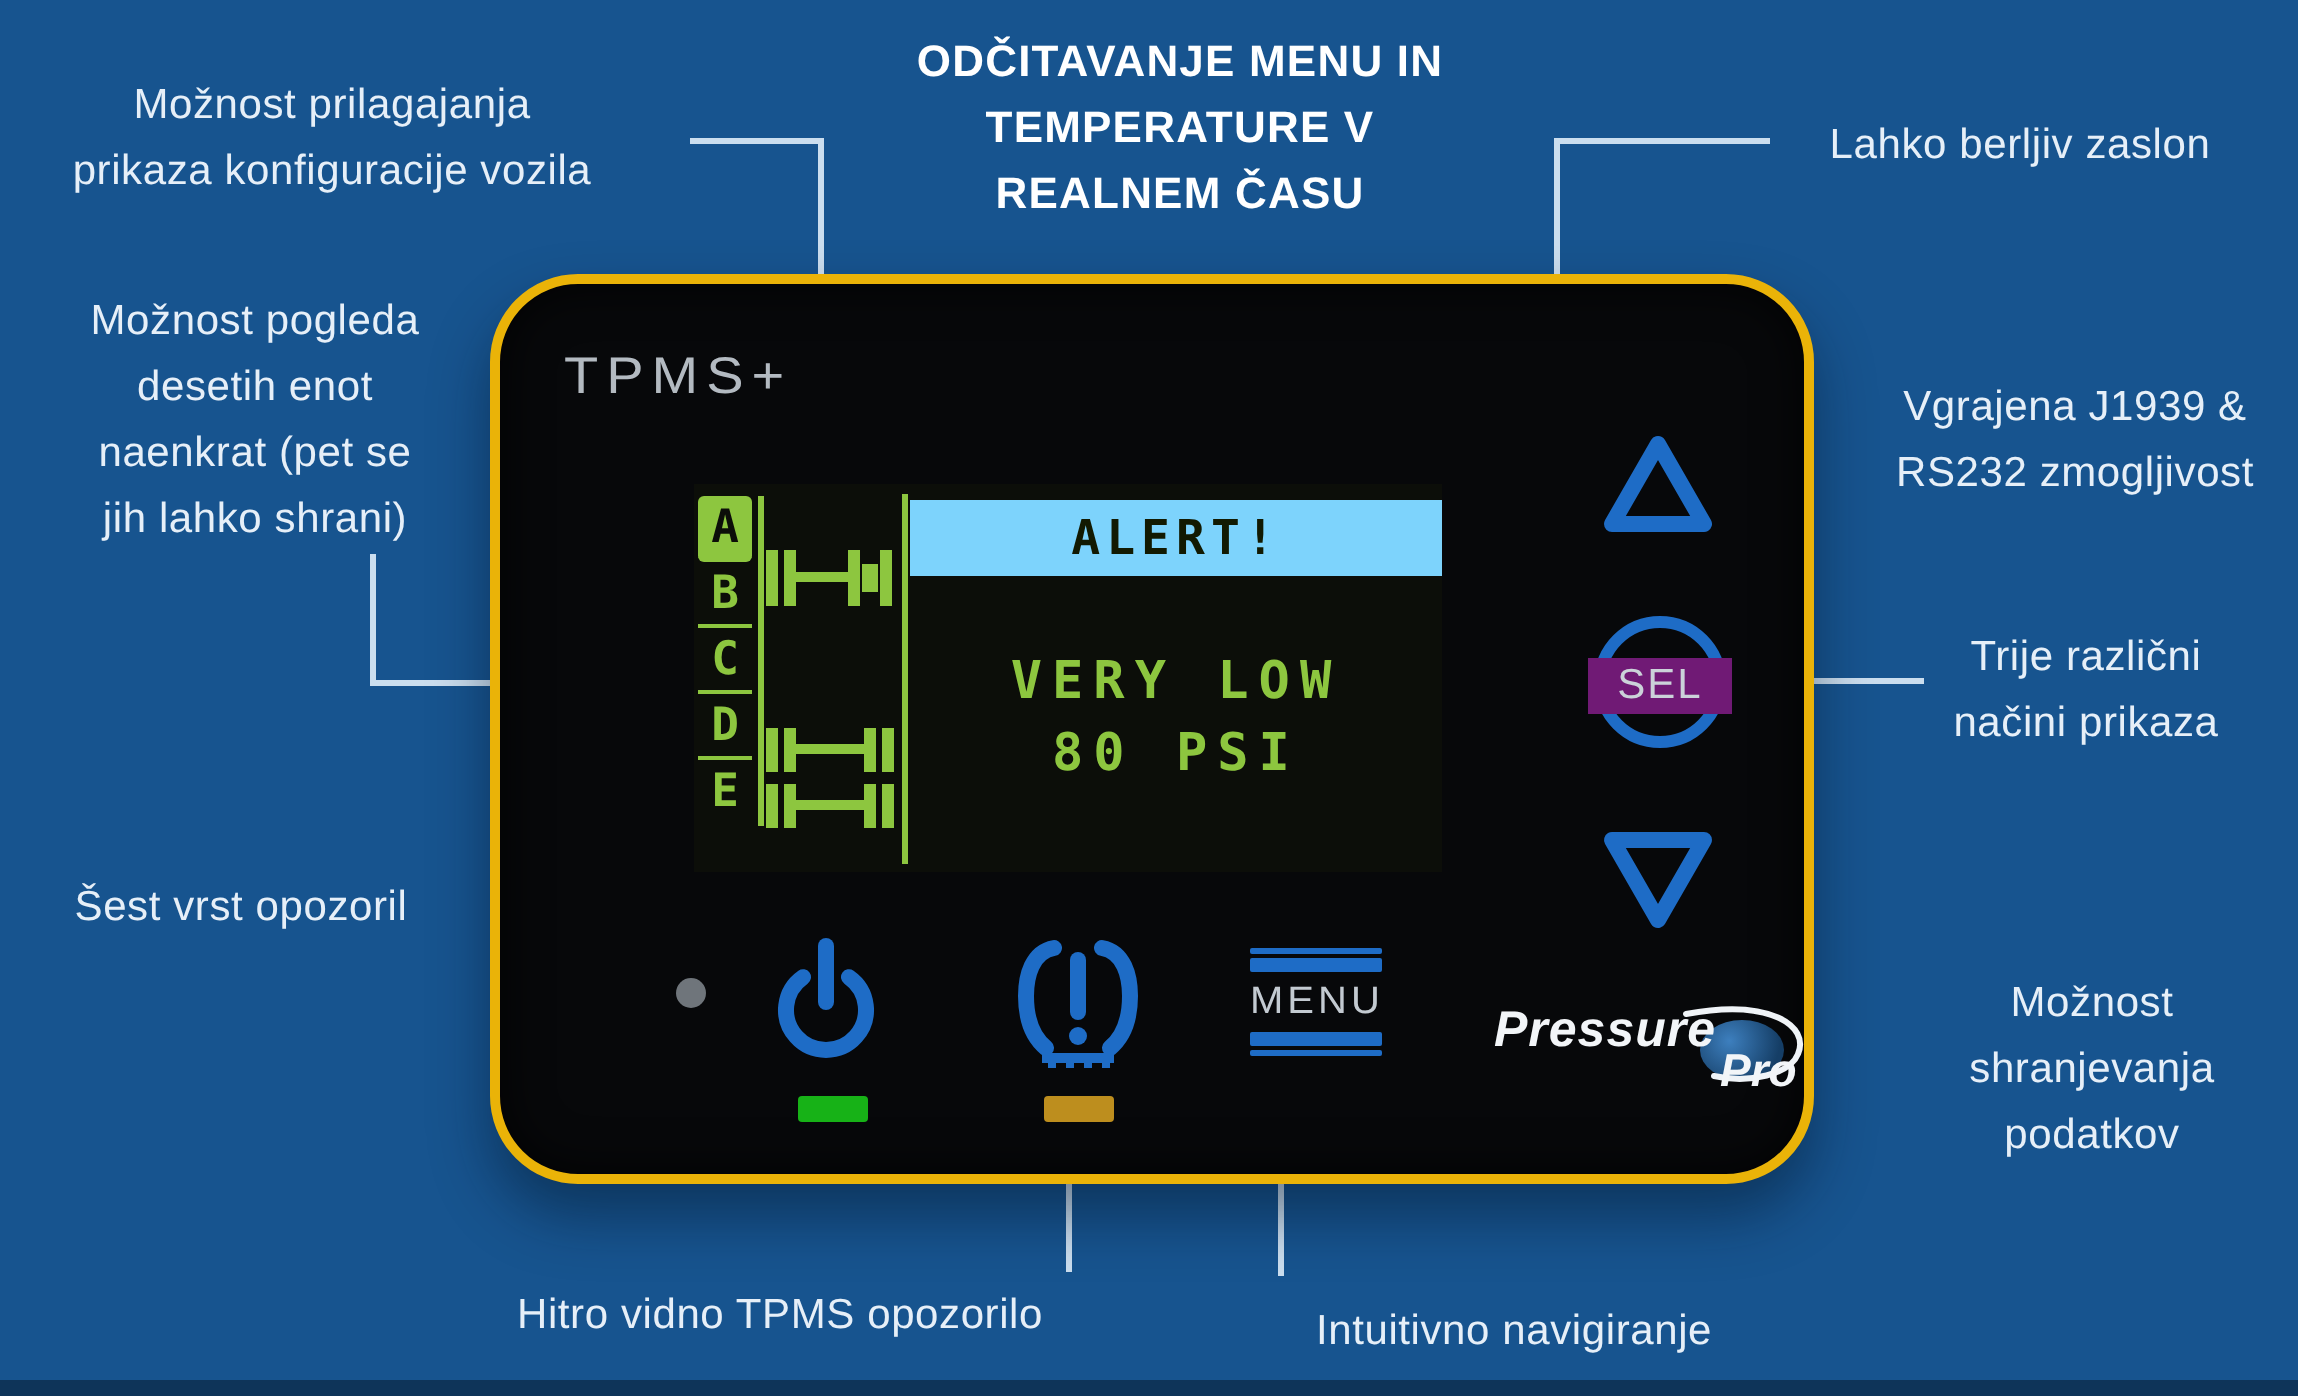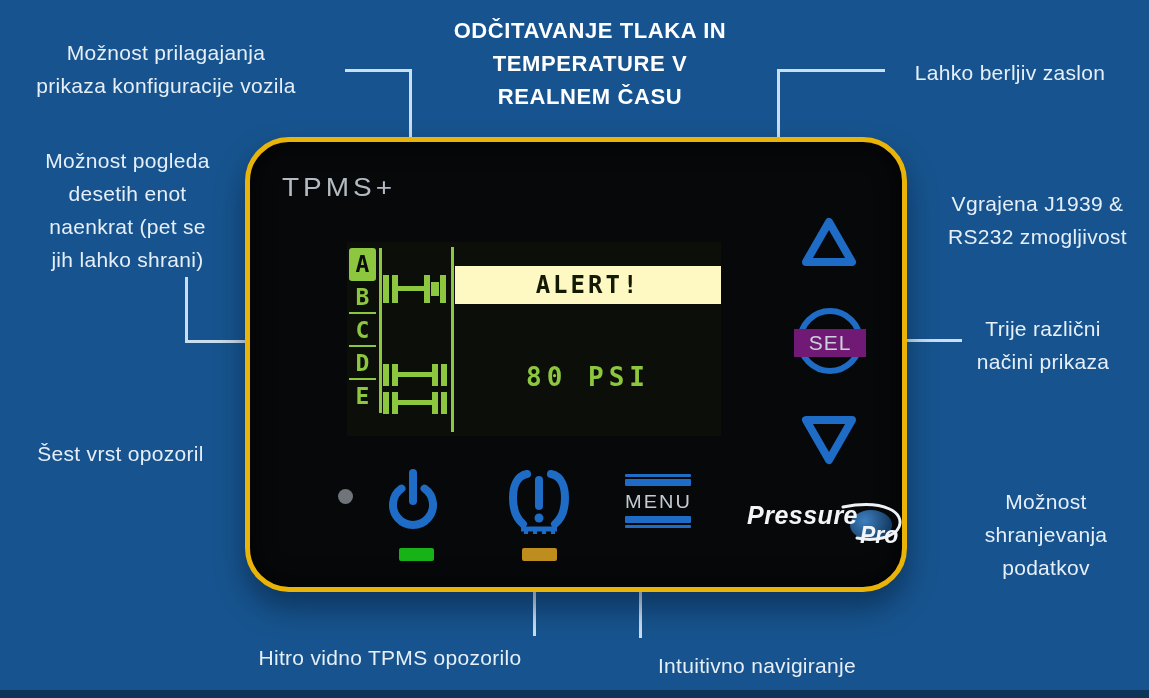--- a/index.html
+++ b/index.html
@@ -35,23 +35,23 @@
   }
   .slotcol{position:absolute;left:2px;top:6px;width:30px;border-right:3px solid #8DC63F;}
   .slot{
     width:27px;height:33px;line-height:33px;text-align:center;
     font-size:23px;font-weight:bold;border-bottom:2px solid #8DC63F;box-sizing:border-box;
   }
   .slot:last-child{border-bottom:none;}
   .slot.sel{background:#8DC63F;color:#0C0E09;border-radius:3px;}
   .lcd-divider{position:absolute;left:104px;top:5px;width:3px;height:185px;background:#8DC63F;}
   .alert-banner{
-    position:absolute;left:108px;top:8px;right:0;height:38px;background:#fef9c3;
+    position:absolute;left:108px;top:8px;right:0;height:38px;background:#7dd3fc;
     color:#121A02;font-weight:bold;font-size:24px;letter-spacing:3px;
-    text-align:center;line-height:38px;margin-top:16px;
+    text-align:center;line-height:38px;
   }
   .lcd-status{position:absolute;left:108px;right:0;text-align:center;font-weight:bold;font-size:26px;letter-spacing:5px;}
   .st1{top:84px;} .st2{top:120px;}
   .axles{position:absolute;left:36px;}
   .ax-tractor{top:30px;} .ax-trailer{top:122px;}
   
   .tri{position:absolute;left:547px;width:64px;height:64px;}
   .tri-up{top:70px;} .tri-down{top:264px;}
   .selbtn{
     position:absolute;left:547px;top:166px;width:66px;height:66px;box-sizing:border-box;
@@ -82,21 +82,21 @@
   }
   .pplogo .p2{position:absolute;left:113px;top:25px;font-size:23px;font-weight:bold;font-style:italic;}
   .pplogo svg{position:absolute;left:0;top:0;}
   .bottom-bar{position:absolute;left:0;bottom:0;width:100%;height:8px;background:#0E3459;}
 </style>
 </head>
 <body>
 
 <div class="canvas">
 
-  <div class="title">ODČITAVANJE TLAKA IN
+  <div class="title">ODČITAVANJE MENU IN
 TEMPERATURE V
 REALNEM ČASU</div>
 
   <div class="label" style="left:16px;top:36px;width:300px;">Možnost prilagajanja
 prikaza konfiguracije vozila</div>
   <div class="label" style="left:25px;top:144px;width:205px;">Možnost pogleda
 desetih enot
 naenkrat (pet se
 jih lahko shrani)</div>
   <div class="label" style="left:18px;top:437px;width:205px;">Šest vrst opozoril</div>
@@ -156,20 +156,21 @@
             <rect x="58" y="0" width="6" height="22"></rect>
           <rect x="0" y="28" width="6" height="22"></rect>
             <rect x="9" y="28" width="6" height="22"></rect>
           <rect x="15" y="36" width="34" height="5"></rect>
           <rect x="49" y="28" width="6" height="22"></rect>
             <rect x="58" y="28" width="6" height="22"></rect>
         </g>
       </svg>
 
       <div class="alert-banner">ALERT!</div>
+      <div class="lcd-status st1">VERY LOW</div>
       <div class="lcd-status st2">80 PSI</div>
     </div>
 
     <svg class="tri tri-up" viewBox="0 0 64 64">
       <path d="M32 10 L55 50 L9 50 Z" fill="none" stroke="#1E6CC6" stroke-width="8" stroke-linejoin="round"></path>
     </svg>
 
     <div class="selbtn">
       <span class="seltxt">SEL</span>
     </div>

